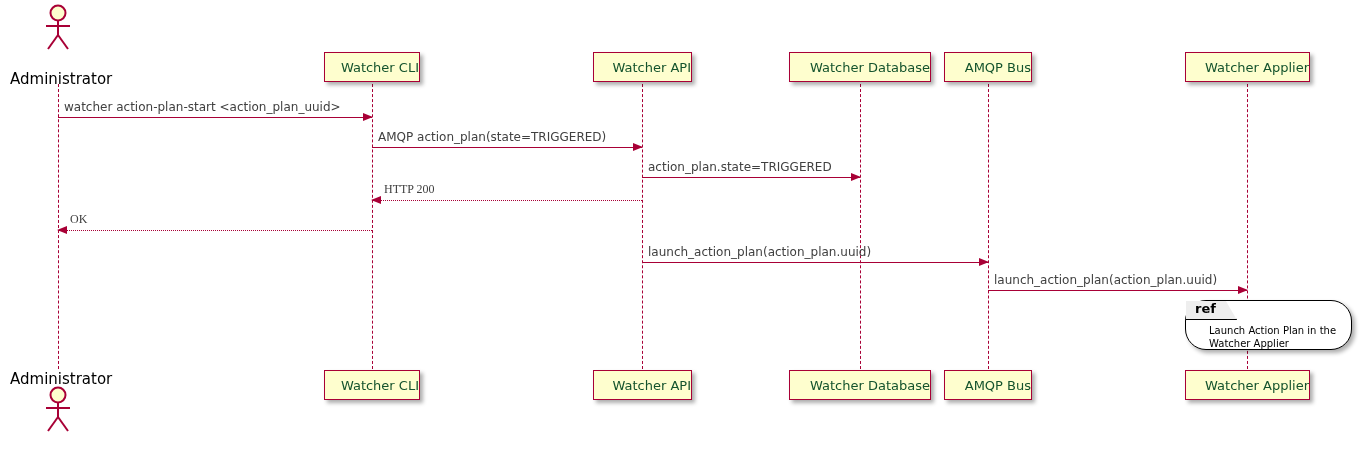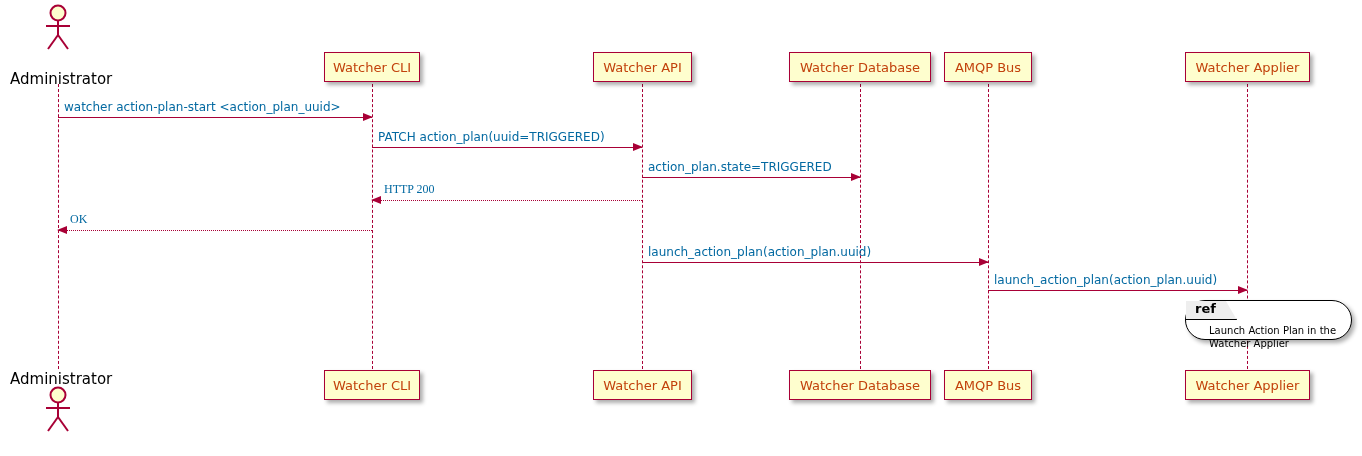--- a/index.html
+++ b/index.html
@@ -17,26 +17,26 @@
     background: #FFFFFF;
     overflow: hidden;
   }
 
   
   .participant {
     position: absolute;
     box-sizing: border-box;
     background: #FEFECE;
     border: 1.5px solid #A80036;
-    color: #c2410c;
+    color: #14532d;
     font-size: 13px;
     line-height: 1;
     display: flex;
     align-items: center;
-    justify-content: center;
+    justify-content: flex-end;
     white-space: nowrap;
     box-shadow: 3px 3px 4px rgba(0,0,0,0.32);
     z-index: 5;
   }
 
   
   .actor {
     position: absolute;
     z-index: 5;
   }
@@ -86,21 +86,21 @@
   }
   .msg.to-left .head {
     left: -1px;
     border-right: 10px solid #A80036;
   }
 
   .msg .label {
     position: absolute;
     bottom: 3px;
     font-size: 12px;
-    color: #0369a1;
+    color: #404040;
     white-space: nowrap;
   }
   .msg.to-right .label { left: 6px; }
   .msg.to-left  .label { left: 12px; font-family: Liberation Serif, serif; }
 
   
   .ref-box {
     position: absolute;
     box-sizing: border-box;
     background: #FFFFFF;
@@ -191,21 +191,21 @@
       <span>Watcher Applier</span>
     </div>
     <div class="msg solid to-right" style="left: 58px; top: 117px; width: 314px;">
       <div class="line"></div>
       <div class="head"></div>
       <div class="label">watcher action-plan-start &lt;action_plan_uuid&gt;</div>
     </div>
     <div class="msg solid to-right" style="left: 372px; top: 147px; width: 270px;">
       <div class="line"></div>
       <div class="head"></div>
-      <div class="label">PATCH action_plan(uuid=TRIGGERED)</div>
+      <div class="label">AMQP action_plan(state=TRIGGERED)</div>
     </div>
     <div class="msg solid to-right" style="left: 642px; top: 177px; width: 218px;">
       <div class="line"></div>
       <div class="head"></div>
       <div class="label">action_plan.state=TRIGGERED</div>
     </div>
     <div class="msg dotted to-left" style="left: 372px; top: 200px; width: 270px;">
       <div class="line"></div>
       <div class="head"></div>
       <div class="label">HTTP 200</div>
@@ -218,20 +218,20 @@
     <div class="msg solid to-right" style="left: 642px; top: 262px; width: 346px;">
       <div class="line"></div>
       <div class="head"></div>
       <div class="label">launch_action_plan(action_plan.uuid)</div>
     </div>
     <div class="msg solid to-right" style="left: 988px; top: 290px; width: 259px;">
       <div class="line"></div>
       <div class="head"></div>
       <div class="label">launch_action_plan(action_plan.uuid)</div>
     </div>
-    <div class="ref-box" style="left: 1185px; top: 300px; width: 167px; height: 40px; border-radius: 21px;">
+    <div class="ref-box" style="left: 1185px; top: 300px; width: 167px; height: 50px; border-radius: 21px;">
       <div class="ref-tab">ref</div>
       <div class="ref-body" style="top: 22px;">
         <div>Launch Action Plan in the</div>
         <div>Watcher Applier</div>
       </div>
     </div>
   </div>
 
 </body></html>

